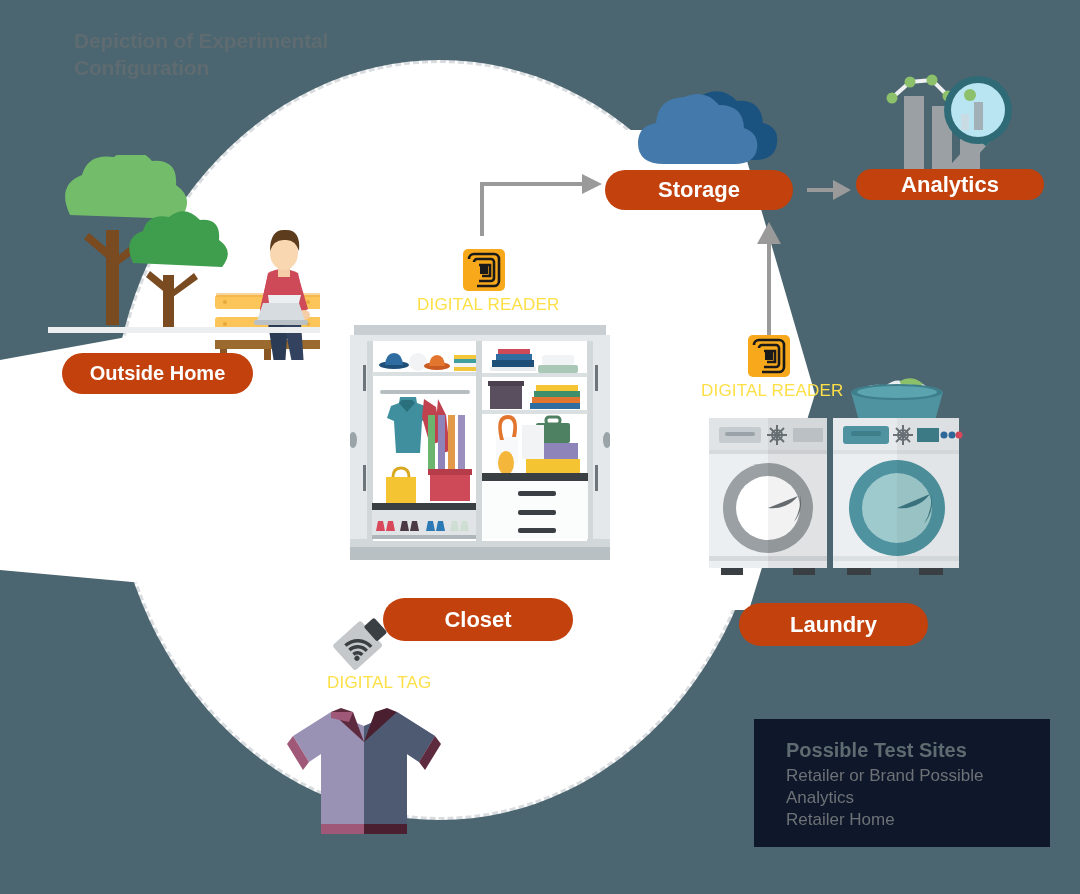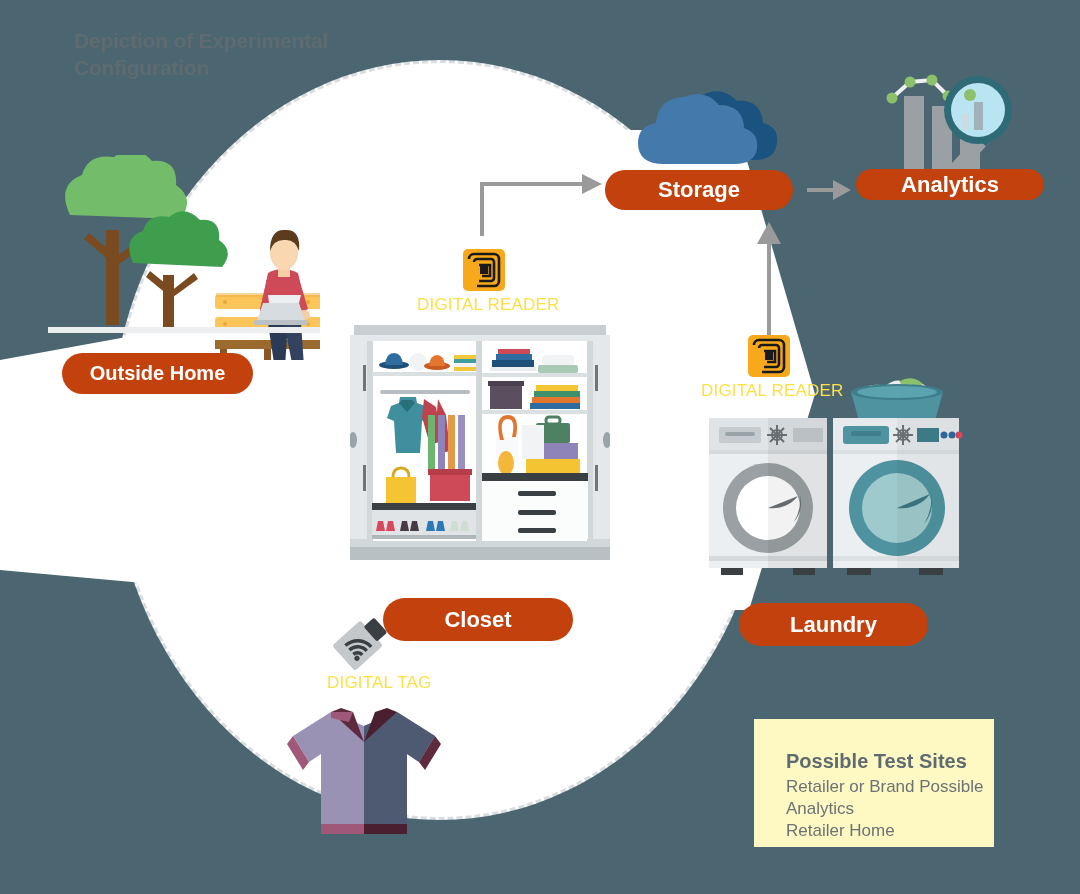--- a/index.html
+++ b/index.html
@@ -87,25 +87,25 @@
     font-size: 17px;
     color: #fde047;
     letter-spacing: 0.2px;
     white-space: nowrap;
   }
   
   .legend {
     position: absolute;
     left: 754px;
     top: 719px;
-    width: 240px;
+    width: 296px;
     height: 128px;
-    background: #fef9c3;
+    background: #0f172a;
     box-sizing: border-box;
-    padding: 31px 0 0 32px;
+    padding: 20px 0 0 32px;
   }
   .legend h3 {
     margin: 0 0 3px 0;
     font-size: 20px;
     font-weight: bold;
     color: #5e6b70;
   }
   .legend div.li {
     font-size: 17px;
     color: #6c7276;

